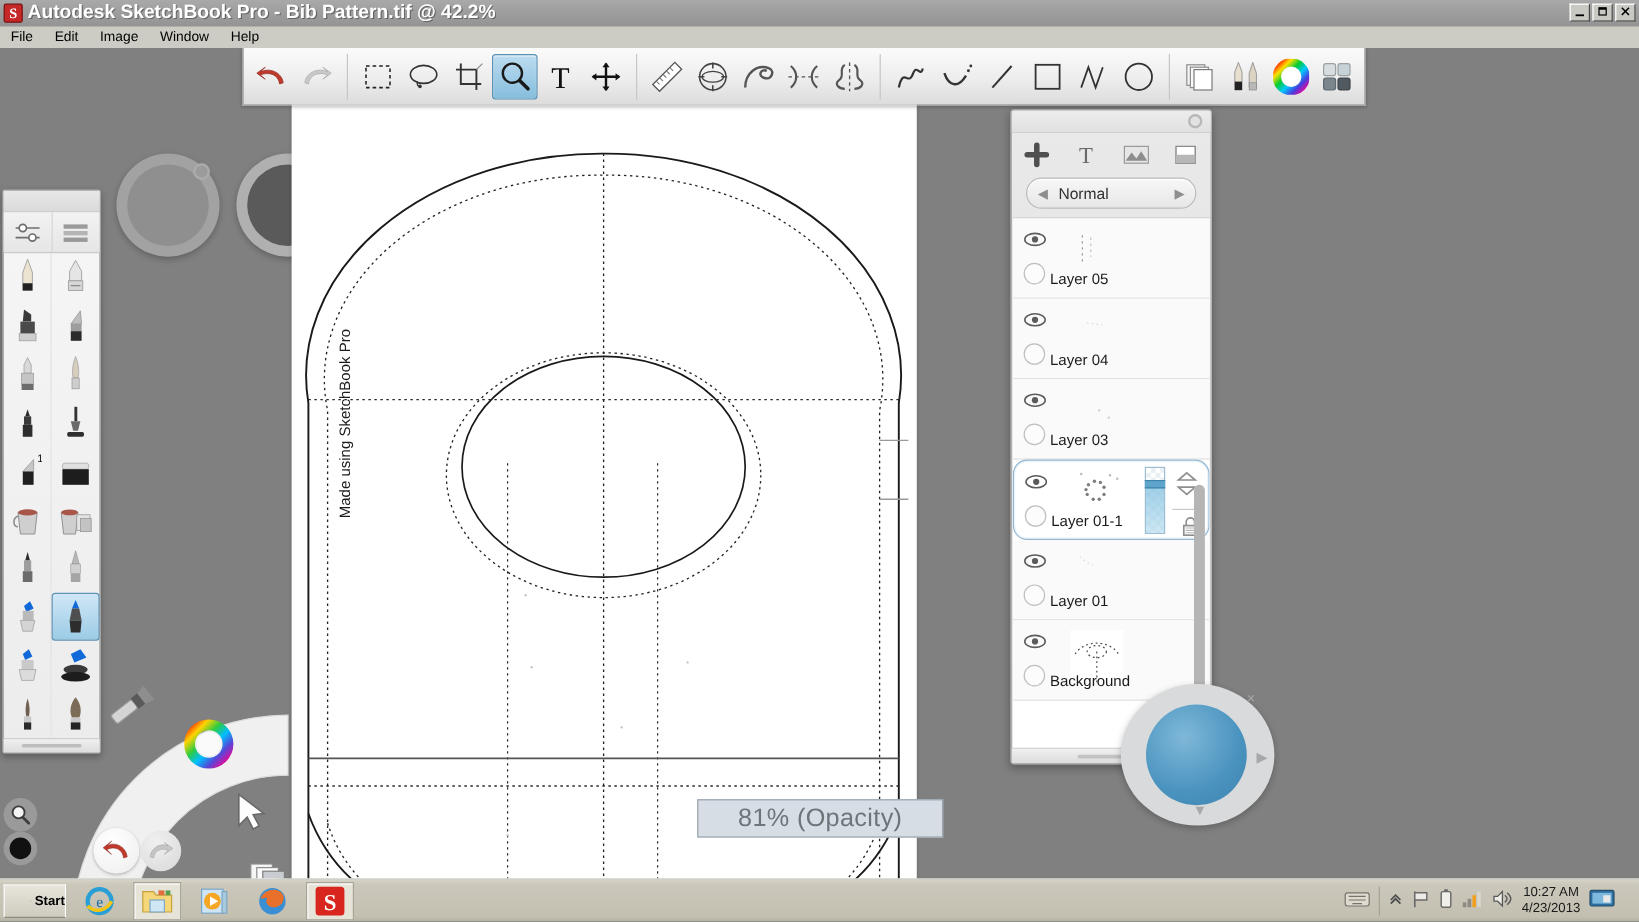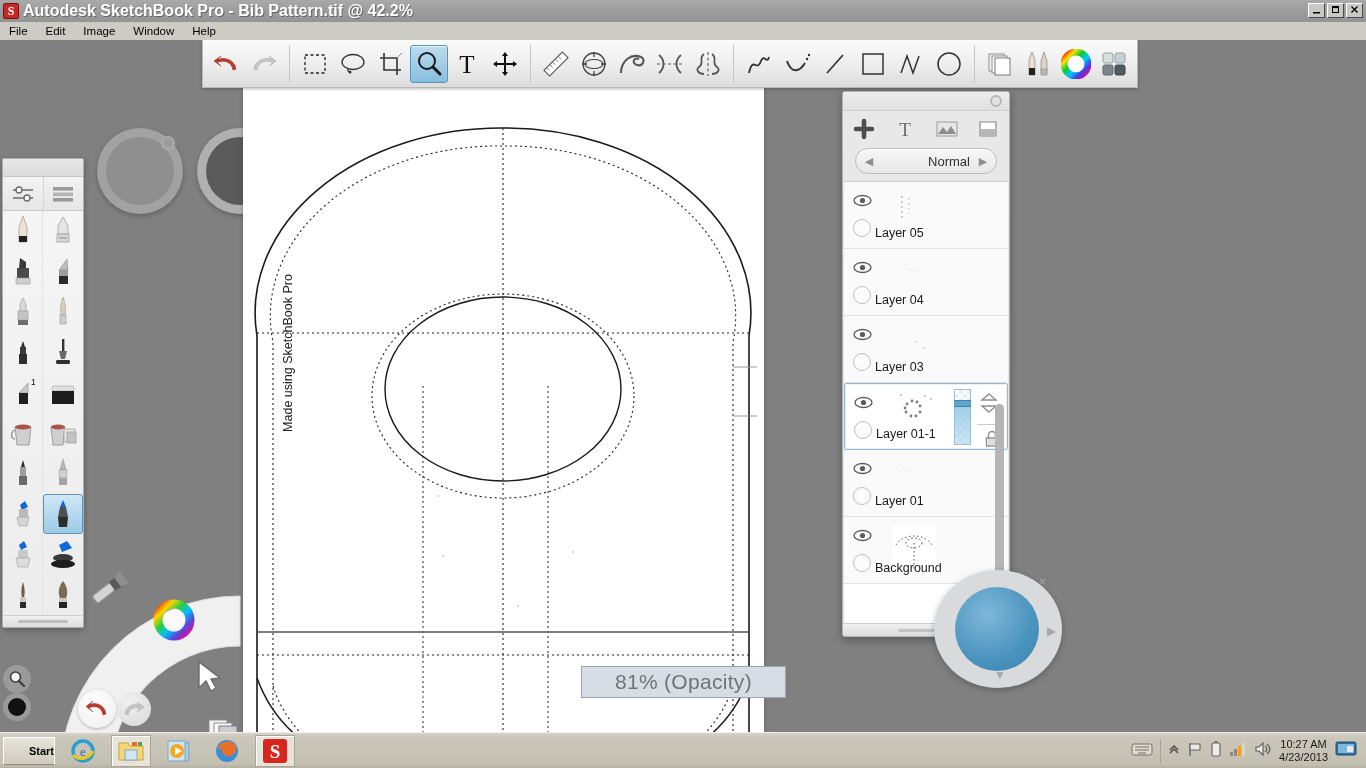--- a/index.html
+++ b/index.html
@@ -155,32 +155,32 @@
      border-radius:50%; border:2px solid #b8b8b8; background:#e2e2e2; cursor:pointer;}
   #lp-tools { height:35px; display:flex; align-items:center; }
   .lp-tool { flex:1; display:flex; align-items:center; justify-content:center; cursor:pointer; }
   #lp-blend {
     height:26px; margin:2px 12px 7px; border-radius:13px;
     background:linear-gradient(to bottom,#f7f7f7,#e7e7e7);
     border:1px solid #bcbcbc; display:flex; align-items:center;
     box-shadow: inset 0 1px 1px #fff;
   }
   #lp-blend .arrow { width:26px; text-align:center; color:#8e8e8e; font-size:11px; cursor:pointer; }
-  #lp-blend .label { flex:1; text-align:right; font-size:13px; color:#303030; }
+  #lp-blend .label { flex:1; text-align:left; font-size:13px; color:#303030; }
   #lp-list {
     flex:1; margin:0 1px 0 1px; background:#fff;
     border-top:1px solid #cdcdcd; position:relative; overflow:hidden;
     display:flex; flex-direction:column;
   }
   .layer-row {
     height:67px; position:relative; border-bottom:1px solid #e2e2e2;
     background:#fafafa; cursor:pointer; flex:none;
   }
   .layer-row.selected {
-    background:#fff; border:1px solid #94b8d4; border-radius:2px;
+    background:#fff; border:1px solid #94b8d4; border-radius:12px;
     box-shadow: inset 0 0 0 1px #e8f2f8;
   }
   .layer-eye { position:absolute; left:9px; top:11px; cursor:pointer; }
   .layer-radio {
     position:absolute; left:9px; top:37px; width:18px; height:18px;
     border-radius:50%; border:1px solid #bfbfbf; background:#fcfcfc; cursor:pointer;
   }
   .layer-name {
     position:absolute; left:31px; bottom:8px; font-size:12.5px; color:#1a1a1a;
   }
@@ -268,21 +268,21 @@
   .tb-task {
     width:40px; height:32px; margin-left:8px;
     display:flex; align-items:center; justify-content:center; cursor:pointer;
   }
   .tb-task.active {
     background:#e6e3d9; border:1px solid #a9a598;
     box-shadow: inset 1px 1px 0 #fff;
   }
   #tray {
     position:absolute; right:0; top:0; height:36px; display:flex; align-items:center;
-    padding-right:9px; gap:7px;
+    padding-right:20px; gap:7px;
   }
   #tray .divider { width:1px; height:24px; background:#a6a295; }
   #clock { font-size:11px; color:#1a1a1a; text-align:center; line-height:13px; }
 </style>
 </head>
 <body>
 
 <div id="titlebar">
   <div id="app-icon">S</div>
   <span id="titlebar-text">Autodesk SketchBook Pro - Bib Pattern.tif @ 42.2%</span>

